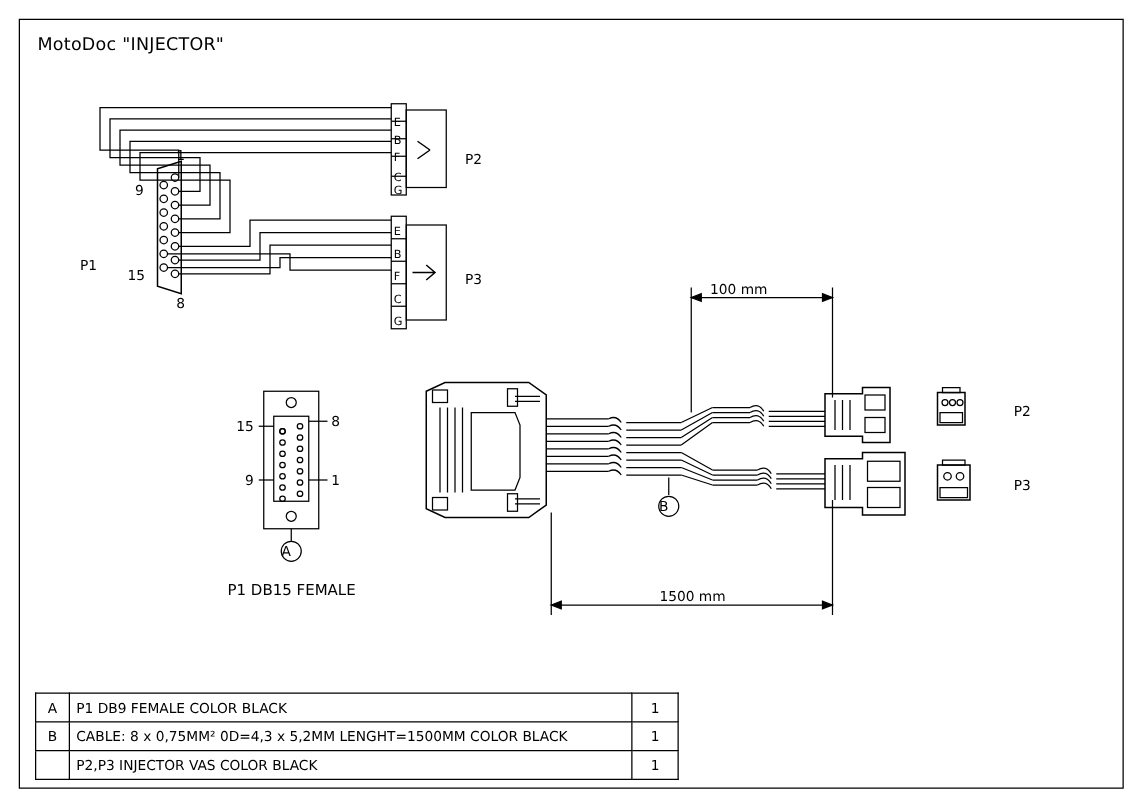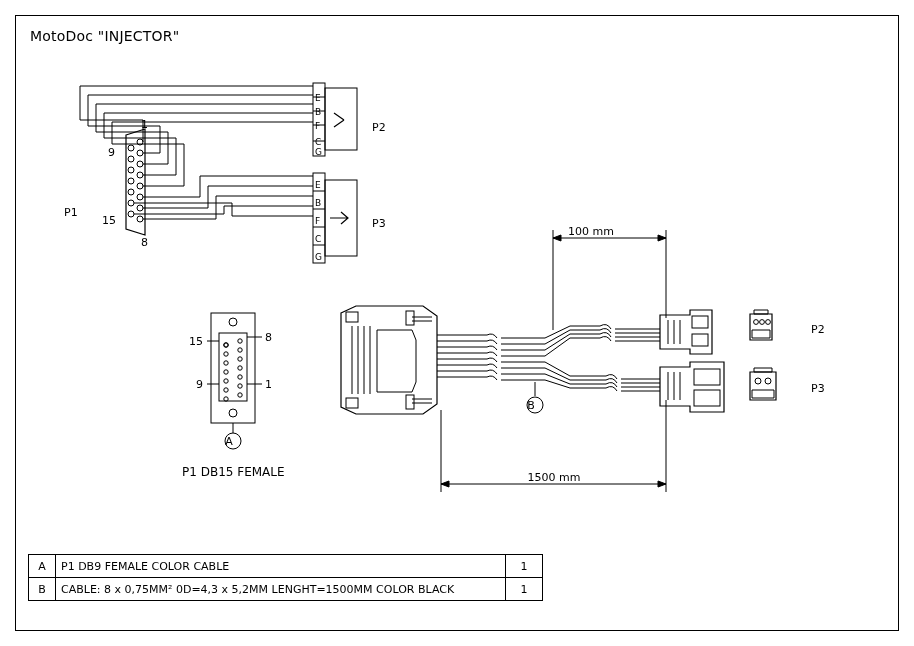--- a/index.html
+++ b/index.html
@@ -282,24 +282,29 @@
     <text class="lbl" x="554" y="481" text-anchor="middle">1500 mm</text>
     <text class="lbl" x="531" y="409" text-anchor="middle">B</text>
     <text class="lbl" x="811" y="333">P2</text>
     <text class="lbl" x="811" y="392">P3</text>
   </svg>
 
   <table class="btable">
     <tbody>
       <tr>
         <td class="c-idx">A</td>
-        <td class="c-desc">P1  DB9 FEMALE     COLOR CABLE</td>
+        <td class="c-desc">P1  DB9 FEMALE     COLOR BLACK</td>
         <td class="c-qty">1</td>
       </tr>
       <tr>
         <td class="c-idx">B</td>
         <td class="c-desc">CABLE: 8 x 0,75MM²  0D=4,3 x 5,2MM   LENGHT=1500MM    COLOR BLACK</td>
         <td class="c-qty">1</td>
       </tr>
+      <tr>
+        <td class="c-idx"></td>
+        <td class="c-desc">P2,P3 INJECTOR VAS   COLOR BLACK</td>
+        <td class="c-qty">1</td>
+      </tr>
     </tbody>
   </table>
 
 </div>
 
 </body></html>

